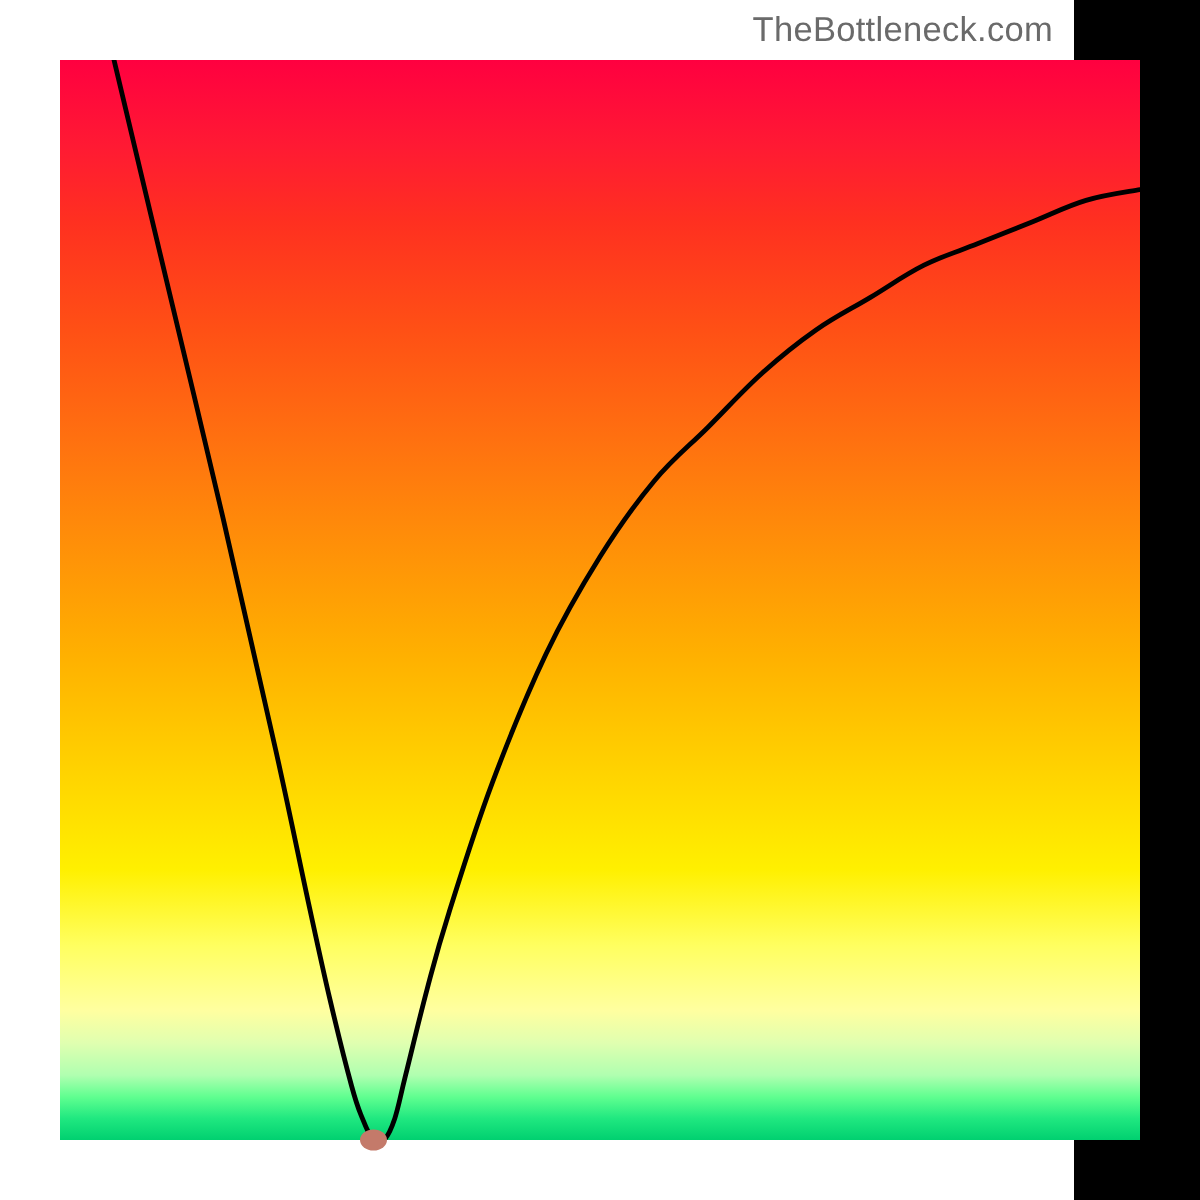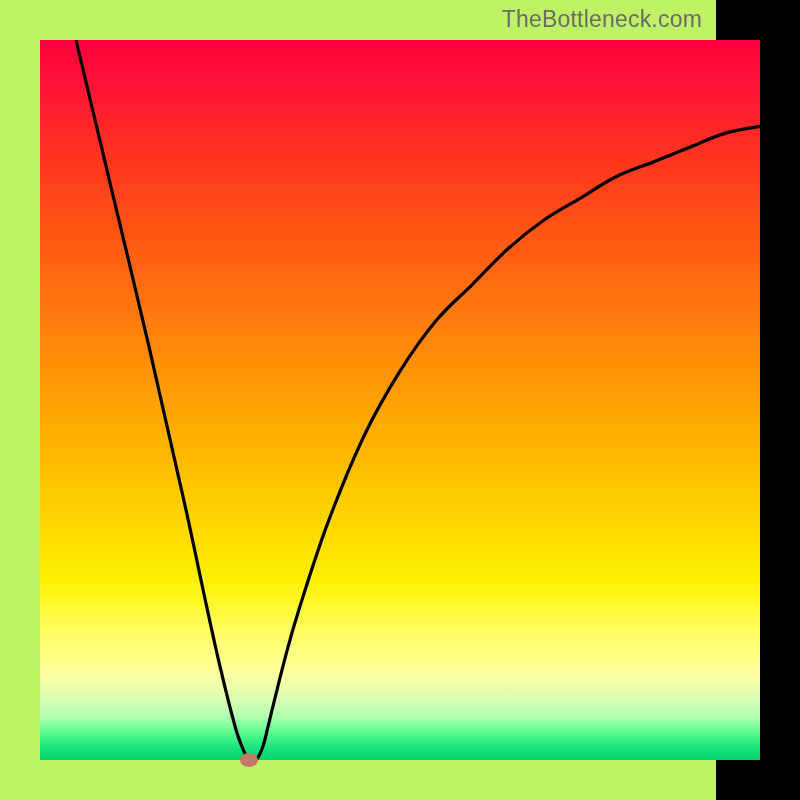--- a/index.html
+++ b/index.html
@@ -1,21 +1,21 @@
 <!DOCTYPE html>
 <html><head>
 <meta charset="utf-8">
 <style>
   * { margin: 0; padding: 0; box-sizing: border-box; }
   html, body { width: 800px; height: 800px; overflow: hidden; background: #000; }
   .container {
     position: relative;
     width: 716px;
     height: 800px;
-    background: #bef264;
+    background: #ffffff;
   }
   .plot-area {
     position: absolute;
     left: 40px;
     top: 40px;
     width: 720px;
     height: 720px;
     background: linear-gradient(to bottom,
       #ff0040 0%,
       #ff1a33 8%,

